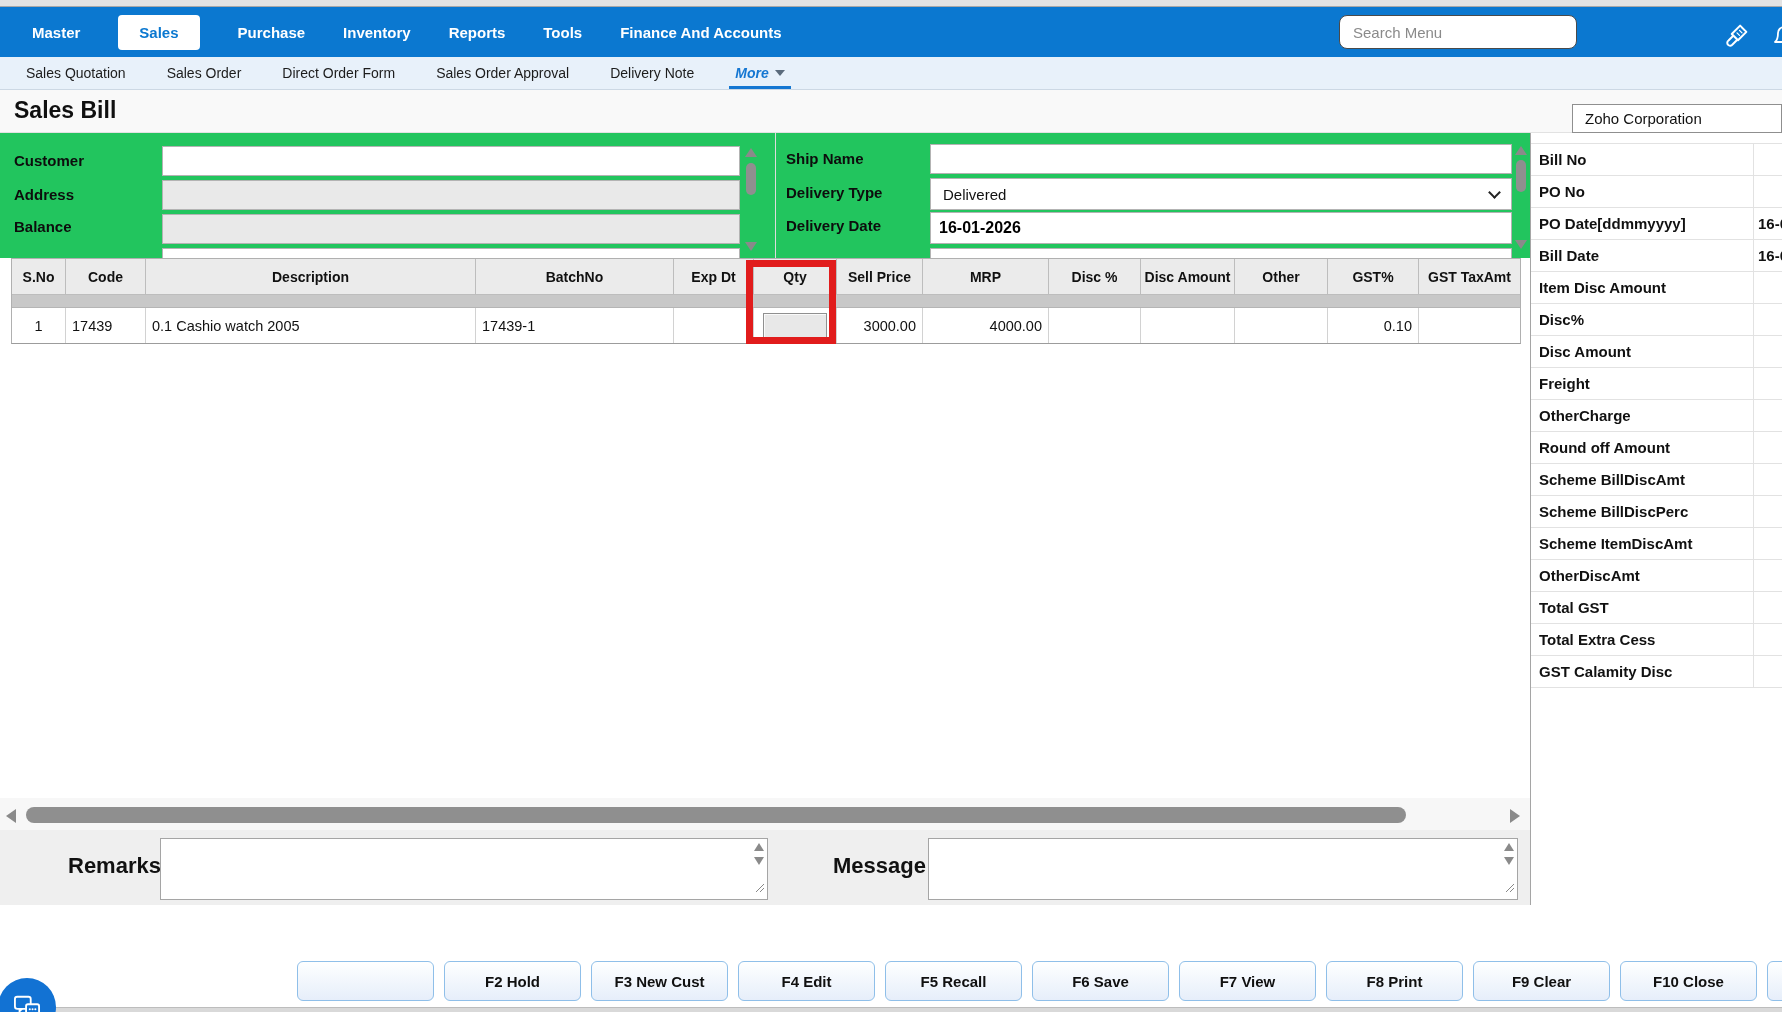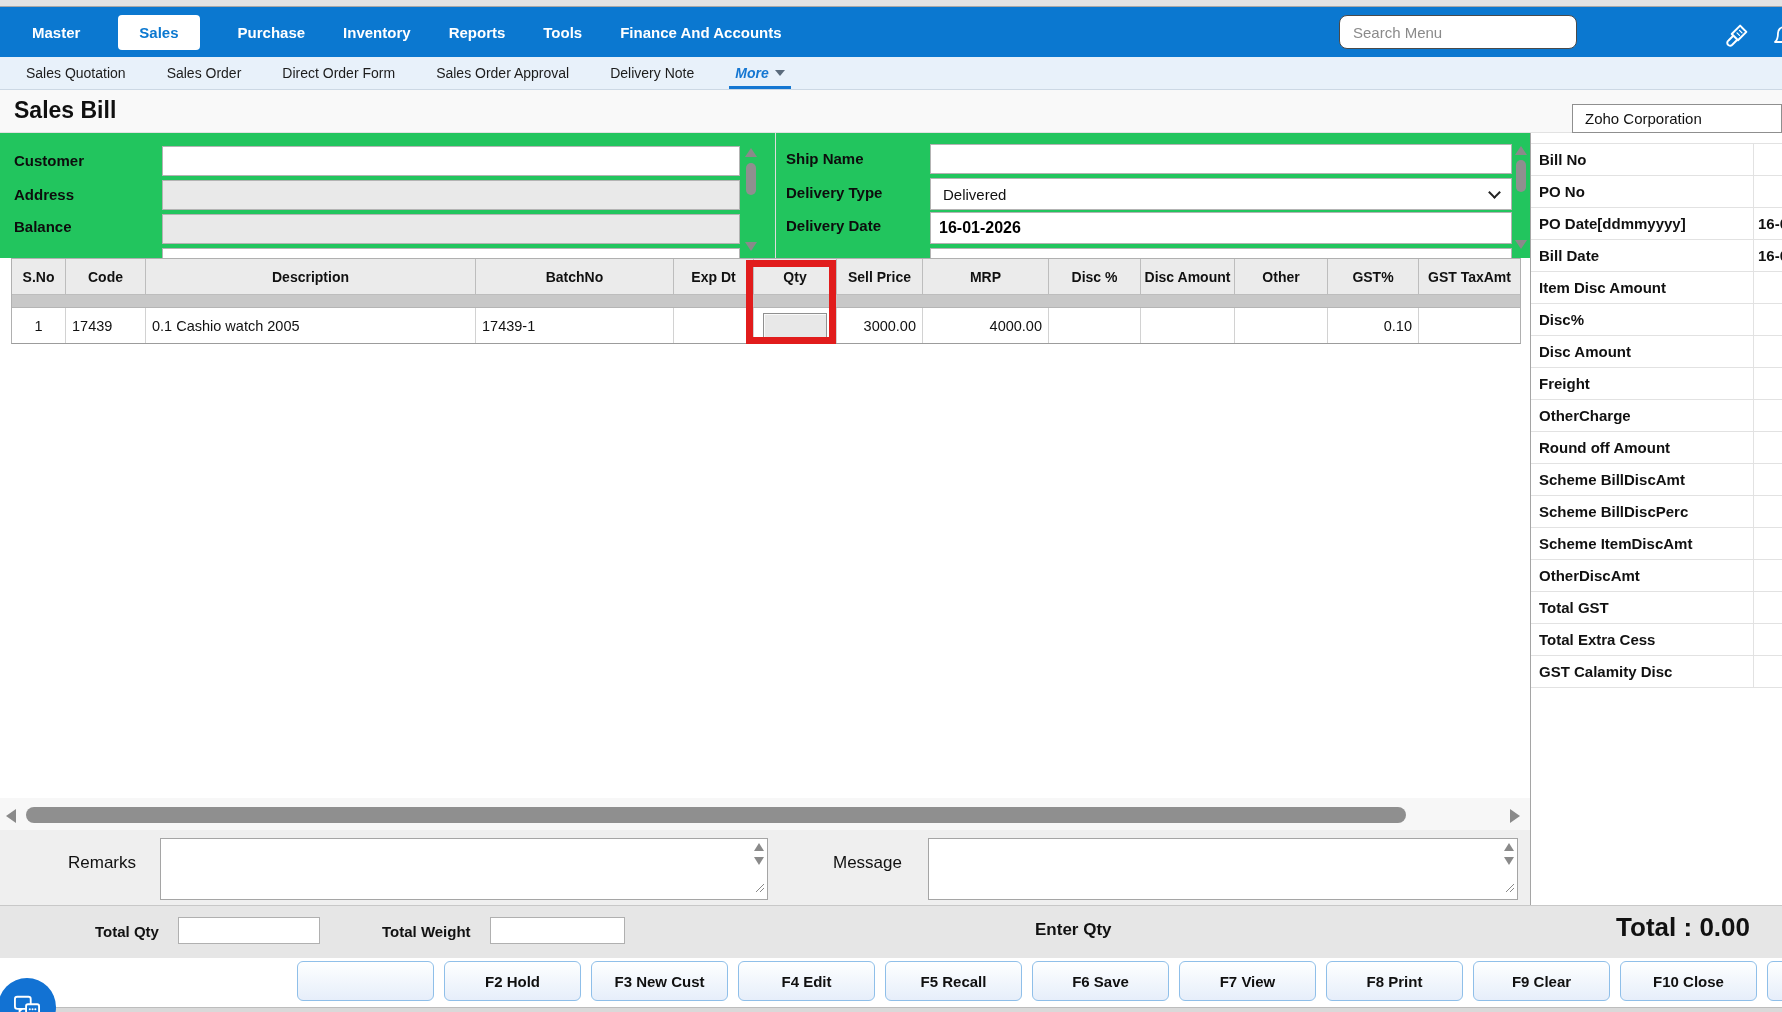--- a/index.html
+++ b/index.html
@@ -75,21 +75,21 @@
   #qty-cell-input { width:64px; height:26px; margin:0 auto; background:#e8e8e8; border:1px solid #909090;
                     box-shadow:inset 1px 1px 0 #fafafa; outline:none; }
   #qty-highlight { left:746px; top:260px; width:90px; height:84px; border:7px solid #e11c1c; pointer-events:none; z-index:6; }
 
   
   #hsb-strip { left:0; top:798px; width:1530px; height:32px; background:#f7f7f7; }
   #hsb-thumb { position:absolute; left:26px; top:9px; width:1380px; height:16px; background:#8f8f8f; border-radius:8px; }
 
   
   #notes-band { left:0; top:830px; width:1530px; height:75px; background:#efefef; }
-  .note-label { position:absolute; font-size:17px; font-weight:400; }
+  .note-label { position:absolute; font-size:22px; font-weight:700; }
   .ta-wrap { position:absolute; background:#fff; border:1px solid #a5a5a5; }
   .ta-wrap textarea { width:100%; height:100%; border:none; resize:none; outline:none; background:transparent;
                       font-family:"Liberation Sans", sans-serif; font-size:14px; padding:4px 18px 4px 6px; }
   .ta-up   { position:absolute; right:3px; top:4px;  width:0; height:0; border-left:5px solid transparent; border-right:5px solid transparent; border-bottom:8px solid #8a8a8a; }
   .ta-down { position:absolute; right:3px; top:18px; width:0; height:0; border-left:5px solid transparent; border-right:5px solid transparent; border-top:8px solid #8a8a8a; }
   .grip { position:absolute; right:2px; bottom:2px; }
 
   
   #side-panel { left:1530px; top:133px; width:252px; height:772px; background:#fff; border-left:1px solid #a5a5a5; }
   #sp-rows { position:absolute; left:0; top:10px; width:252px; border-top:1px solid #e2e2e2; }
@@ -335,28 +335,20 @@
           <span class="sp-label">Total Extra Cess</span>
           <span class="sp-val"></span>
         </div>
       <div class="sp-row">
           <span class="sp-label">GST Calamity Disc</span>
           <span class="sp-val"></span>
         </div>
     </div>
   </div>
 
-  <div class="abs" id="totals-band">
-    <span class="tot-label" style="left:95px; top:17px;">Total Qty</span>
-    <input class="tot-input" style="left: 178px; top: 11px;" value="">
-    <span class="tot-label" style="left:382px; top:17px;">Total Weight</span>
-    <input class="tot-input" style="left: 490px; top: 11px; width: 135px;" value="">
-    <span id="status-hint">Enter Qty</span>
-    <span id="grand-total">Total : 0.00</span>
-  </div>
 
   <div class="abs" id="buttons-band">
     <div id="btn-row">
       <button class="fbtn"></button>
       <button class="fbtn">F2 Hold</button>
       <button class="fbtn">F3 New Cust</button>
       <button class="fbtn">F4 Edit</button>
       <button class="fbtn">F5 Recall</button>
       <button class="fbtn">F6 Save</button>
       <button class="fbtn">F7 View</button>

